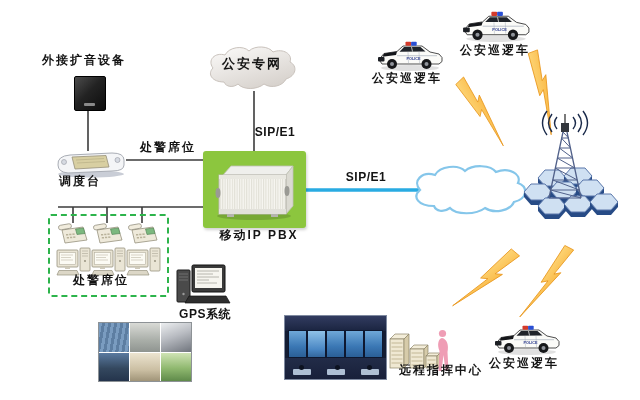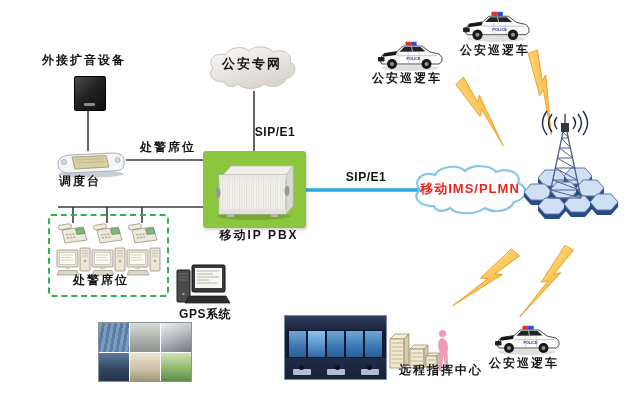--- a/index.html
+++ b/index.html
@@ -289,21 +289,20 @@
     </g>
   </svg>
 
   <div class="lbl" style="left:84px;top:54px">外接扩音设备</div>
   <div class="lbl" style="left:80px;top:175px">调度台</div>
   <div class="lbl" style="left:168px;top:141px">处警席位</div>
   <div class="lbl cloudtxt" style="left:252px;top:57px">公安专网</div>
   <div class="lbl en" style="left:275px;top:126px">SIP/E1</div>
   <div class="lbl" style="left:259px;top:229px">移动IP PBX</div>
   <div class="lbl en" style="left:366px;top:171px">SIP/E1</div>
-  <div class="lbl red" style="left:470px;top:182px">移动IMS/PLMN</div>
   <div class="lbl" style="left:495px;top:44px">公安巡逻车</div>
   <div class="lbl" style="left:407px;top:72px">公安巡逻车</div>
   <div class="lbl" style="left:524px;top:357px">公安巡逻车</div>
   <div class="lbl" style="left:101px;top:274px">处警席位</div>
   <div class="lbl en" style="left:205px;top:308px">GPS系统</div>
   <div class="lbl" style="left:441px;top:364px">远程指挥中心</div>
 
 </div>
 
 </body></html>

